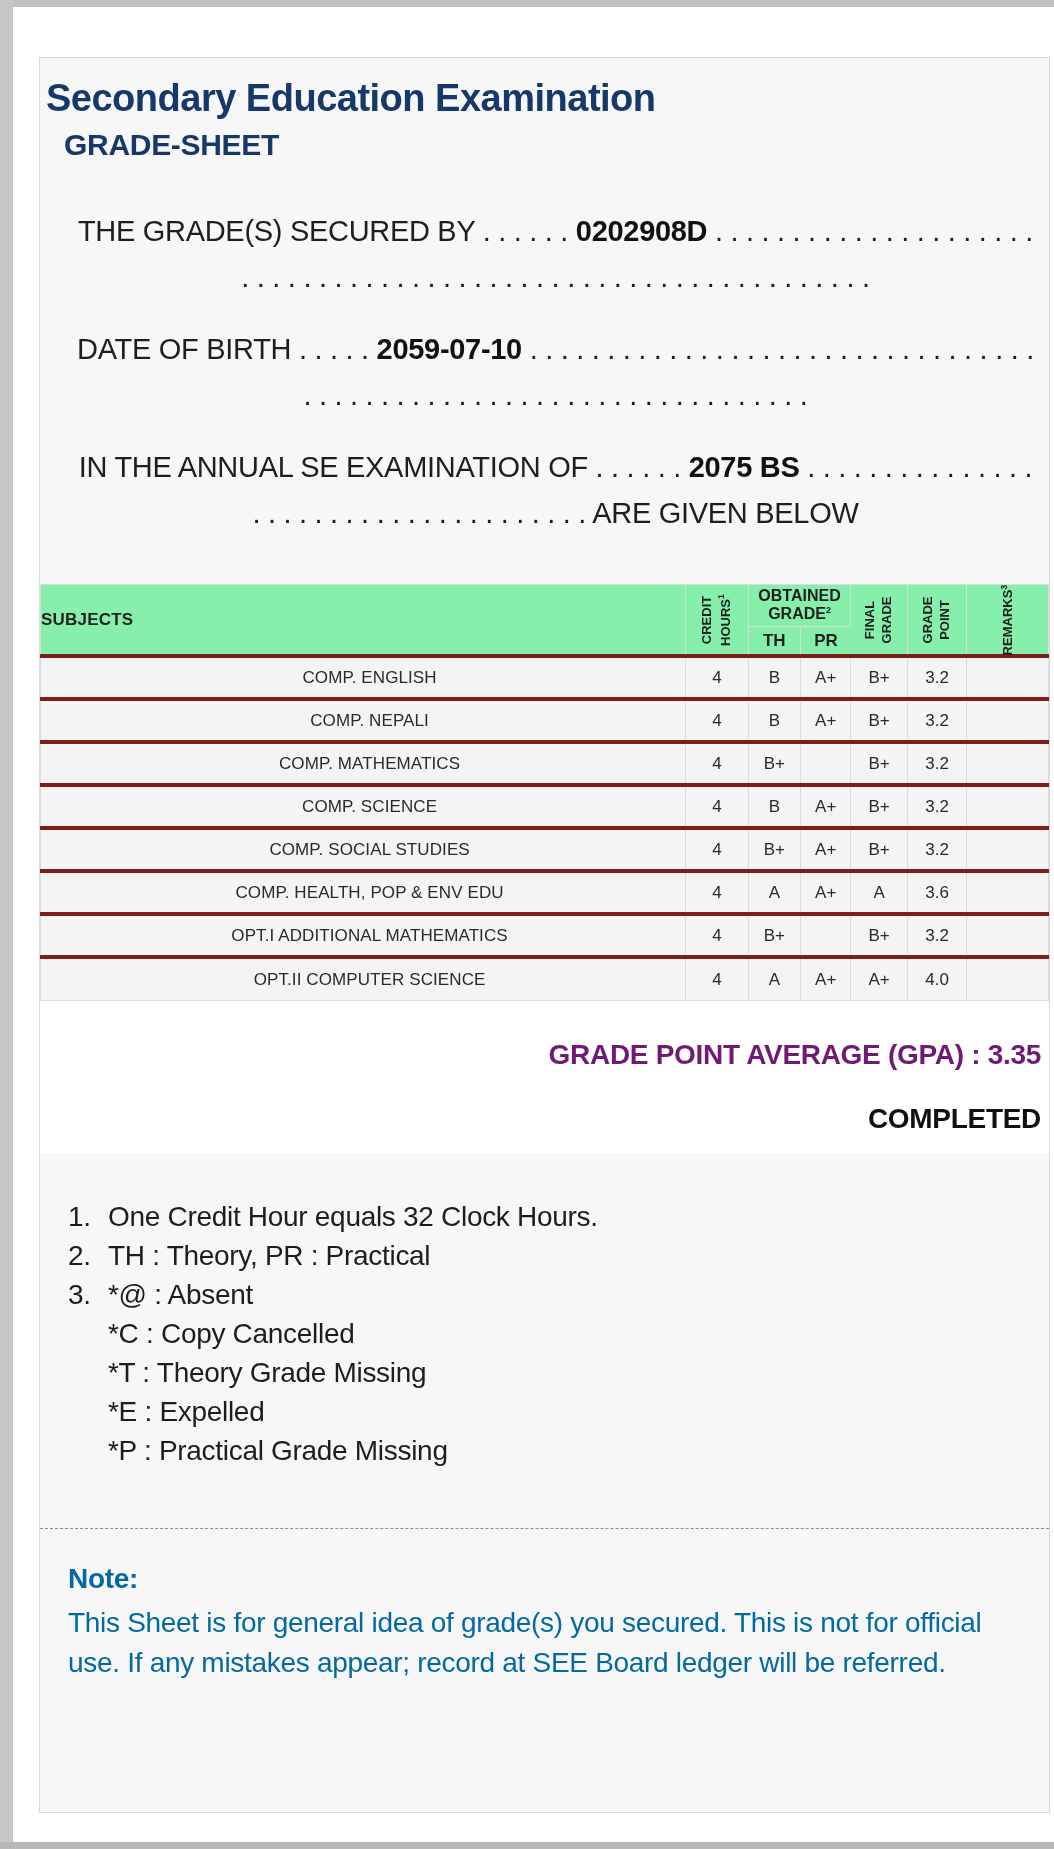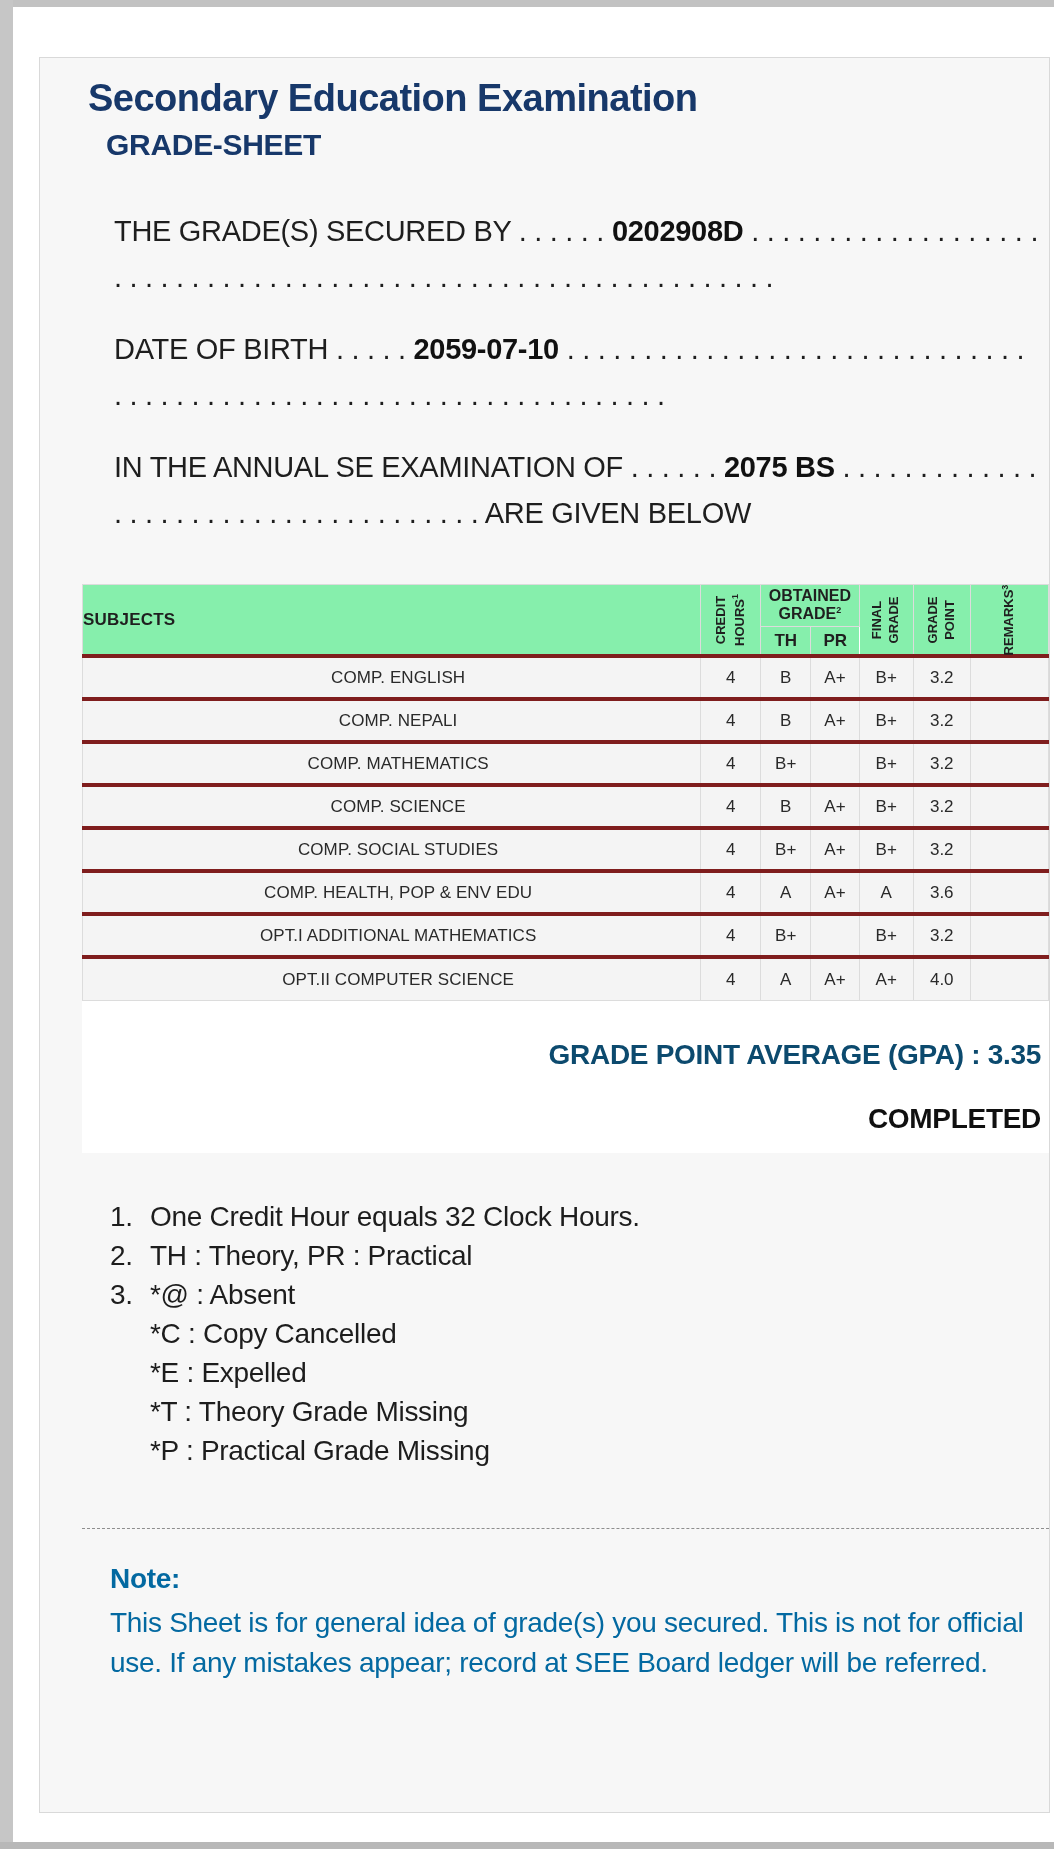--- a/index.html
+++ b/index.html
@@ -19,21 +19,20 @@
   .frame-left   { position: absolute; top: 0; left: 0; width: 13px; height: 100%; background: #c6c6c6; }
   .frame-bottom { position: absolute; bottom: 0; left: 0; width: 100%; height: 7px; background: #b8b8b8; }
 
   .card {
     position: absolute;
     left: 39px; top: 57px;
     width: 1011px; height: 1756px;
     background: #f7f7f7;
     border: 1px solid #d9d9d9;
     overflow: hidden;
-    padding-left: 42px;
   }
 
   .page-title {
     margin: 20px 10px 0 6px;
     font-size: 38px; font-weight: bold;
     color: #17386a;
     letter-spacing: -0.5px;
     line-height: 1.1;
   }
   .page-subtitle {
@@ -42,20 +41,21 @@
     color: #17386a;
     letter-spacing: -0.3px;
   }
 
   .statements {
     margin: 46px 10px 0 32px;
     font-size: 29px;
     color: #1e1e1e;
     line-height: 46px;
     letter-spacing: -0.3px;
+    text-align: center;
   }
   .stmt { margin: 0; }
   .stmt + .stmt { margin-top: 26px; }
   .stmt b { font-weight: bold; color: #111; }
 
   .table-wrap {
     background: #ffffff;
     margin-top: 48px;
     padding-bottom: 18px;
   }
@@ -100,21 +100,21 @@
     font-size: 17px;
     color: #2a2a2a;
   }
   td.subject { text-align: left; padding-left: 14px; letter-spacing: 0.1px; }
   td.credit { font-size: 32px; font-weight: 400; color: #1a1a1a; }
 
   .gpa-line {
     text-align: right;
     padding: 38px 8px 0 8px;
     font-size: 28px; font-weight: bold;
-    color: #0c4a6e;
+    color: #701a75;
     letter-spacing: -0.3px;
   }
   .status-line {
     text-align: right;
     padding: 32px 8px 0 8px;
     font-size: 28px; font-weight: bold;
     color: #101010;
     letter-spacing: -0.3px;
   }
 
@@ -301,25 +301,25 @@
       <div class="fn-row">
         <span class="fn-num">3.</span>
         <span class="fn-text">*@ : Absent</span>
       </div>
       <div class="fn-row">
         <span class="fn-num"></span>
         <span class="fn-text">*C : Copy Cancelled</span>
       </div>
       <div class="fn-row">
         <span class="fn-num"></span>
+        <span class="fn-text">*T : Theory Grade Missing</span>
+      </div>
+      <div class="fn-row">
+        <span class="fn-num"></span>
         <span class="fn-text">*E : Expelled</span>
-      </div>
-      <div class="fn-row">
-        <span class="fn-num"></span>
-        <span class="fn-text">*T : Theory Grade Missing</span>
       </div>
       <div class="fn-row">
         <span class="fn-num"></span>
         <span class="fn-text">*P : Practical Grade Missing</span>
       </div>
     </div>
 
     <div class="dashed-sep"></div>
 
     <div class="note">

